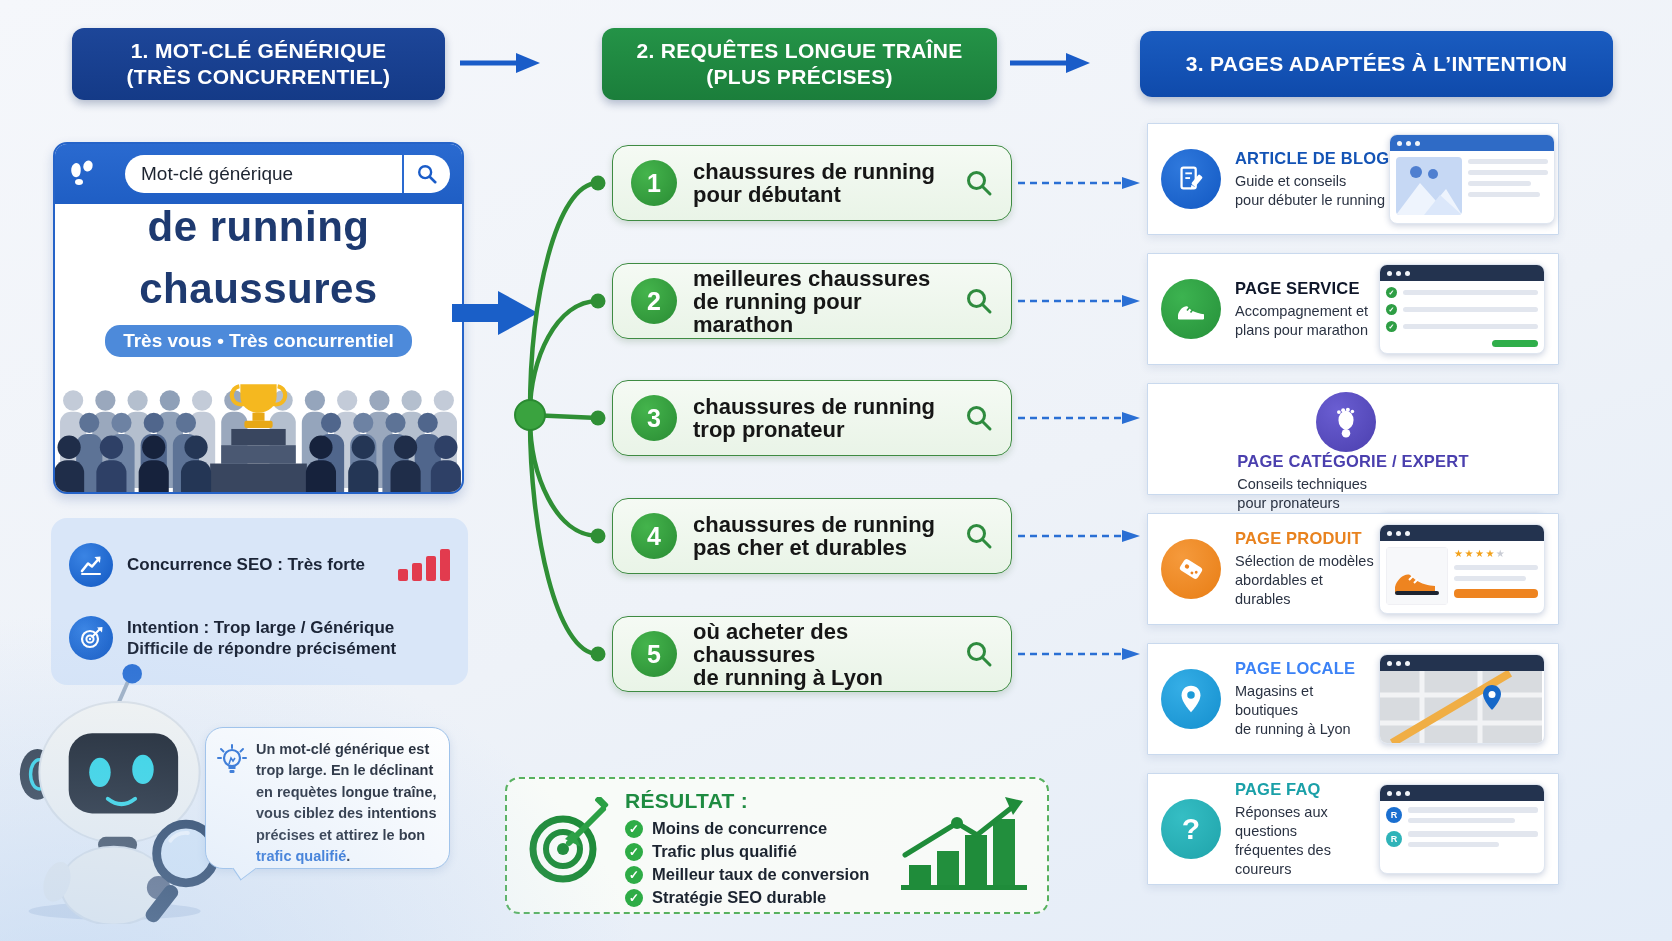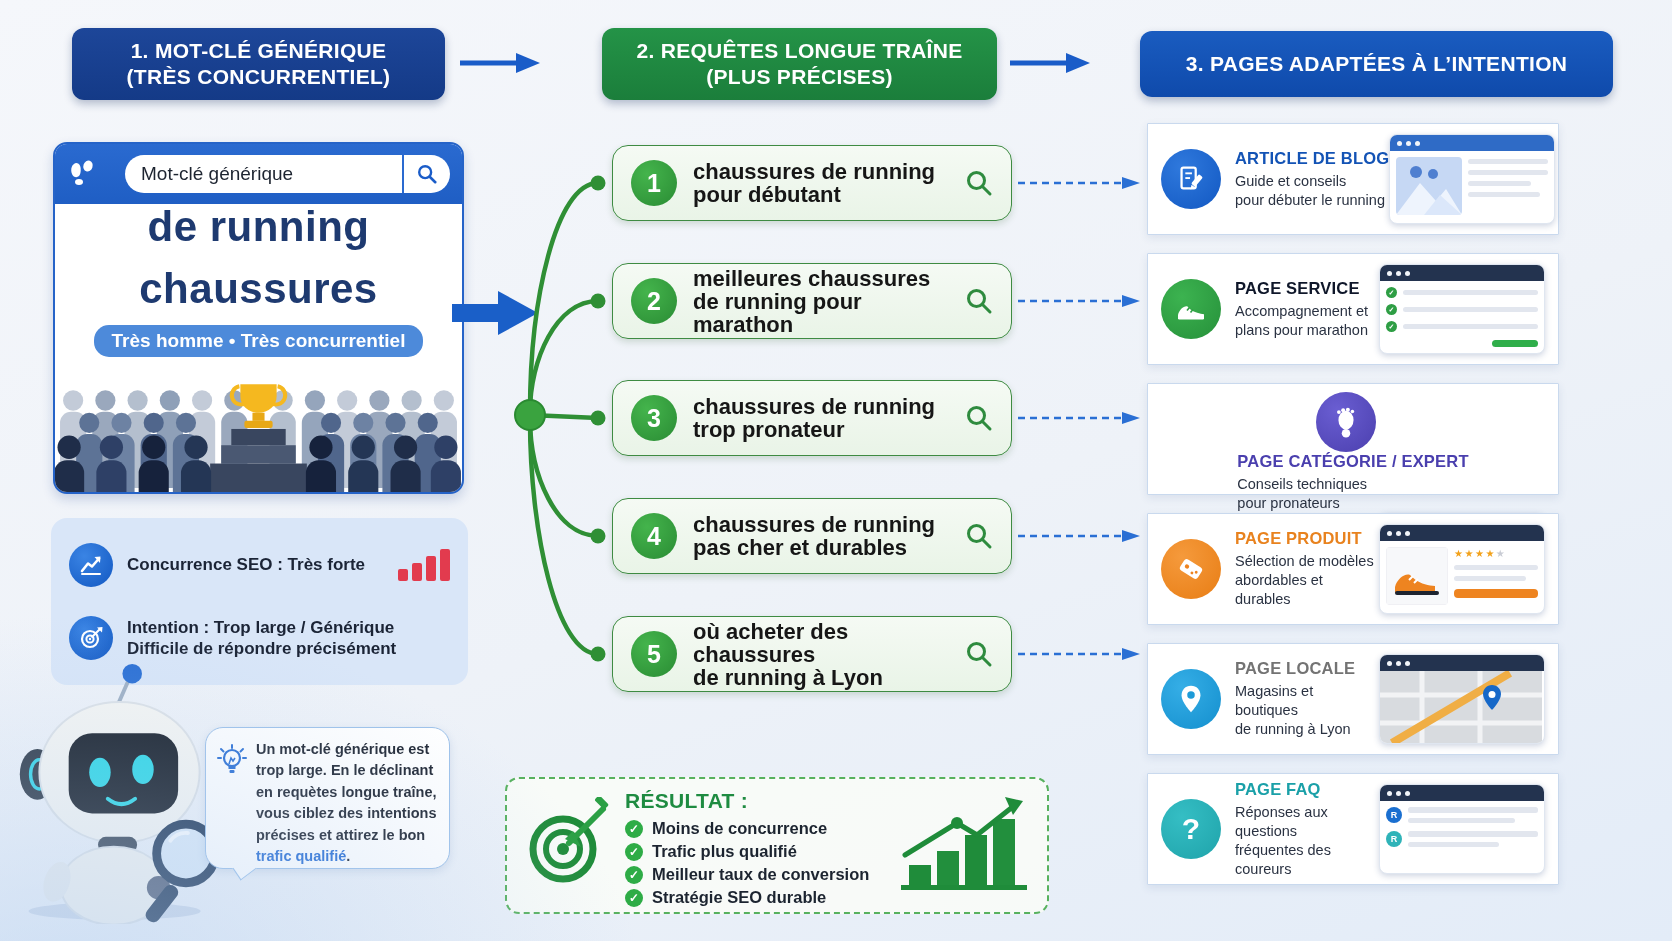--- a/index.html
+++ b/index.html
@@ -132,21 +132,21 @@
           <svg width="22" height="22" viewBox="0 0 24 24">
             <circle cx="10" cy="10" r="6.5" fill="none" stroke="#1a5cc8" stroke-width="2.6"></circle>
             <line x1="15" y1="15" x2="21" y2="21" stroke="#1a5cc8" stroke-width="2.8" stroke-linecap="round"></line>
           </svg>
         </span>
       </div>
     </div>
     <div class="gbody">
       <div class="kw">de running</div>
       <div class="kw first">chaussures</div>
-      <span class="gbadge">Très homme • Très concurrentiel</span>
+      <span class="gbadge">Très vous • Très concurrentiel</span>
     </div>
     <svg class="crowd" viewBox="0 0 404 120" preserveAspectRatio="none">
       <defs>
           <g id="pp">
             <circle cx="0" cy="0" r="10"></circle>
             <rect x="-13" y="11" width="26" height="75" rx="11"></rect>
           </g>
         </defs>
       <use href="#pp" transform="translate(18,30)" fill="#c3cbd8"></use>
         <use href="#pp" transform="translate(50,30)" fill="#9aa8bd"></use>
@@ -550,21 +550,21 @@
   </div>
 
   <div class="abs pcard" style="top:643px;">
     <span class="picon" style="background:radial-gradient(circle at 35% 30%,#35aee6,#148fce);">
       <svg width="34" height="34" viewBox="0 0 36 36">
         <path d="M18,4 c-6,0 -10,4.5 -10,10 c0,7.5 10,18 10,18 s10,-10.5 10,-18 c0,-5.5 -4,-10 -10,-10 z" fill="#fff"></path>
         <circle cx="18" cy="13.8" r="4" fill="#1d9bd8"></circle>
       </svg>
     </span>
     <span>
-      <div class="ptit" style="color:#737373;">PAGE LOCALE</div>
+      <div class="ptit" style="color:#3b82f6;">PAGE LOCALE</div>
       <div class="pdesc">
         <span>Magasins et boutiques</span><br><span>de running à Lyon</span></div>
     </span>
     <span class="bframe">
       <span class="bbar bnavy">
           <i></i>
           <i></i>
           <i></i>
         </span>
       <span class="bcontent" style="padding:0;">

